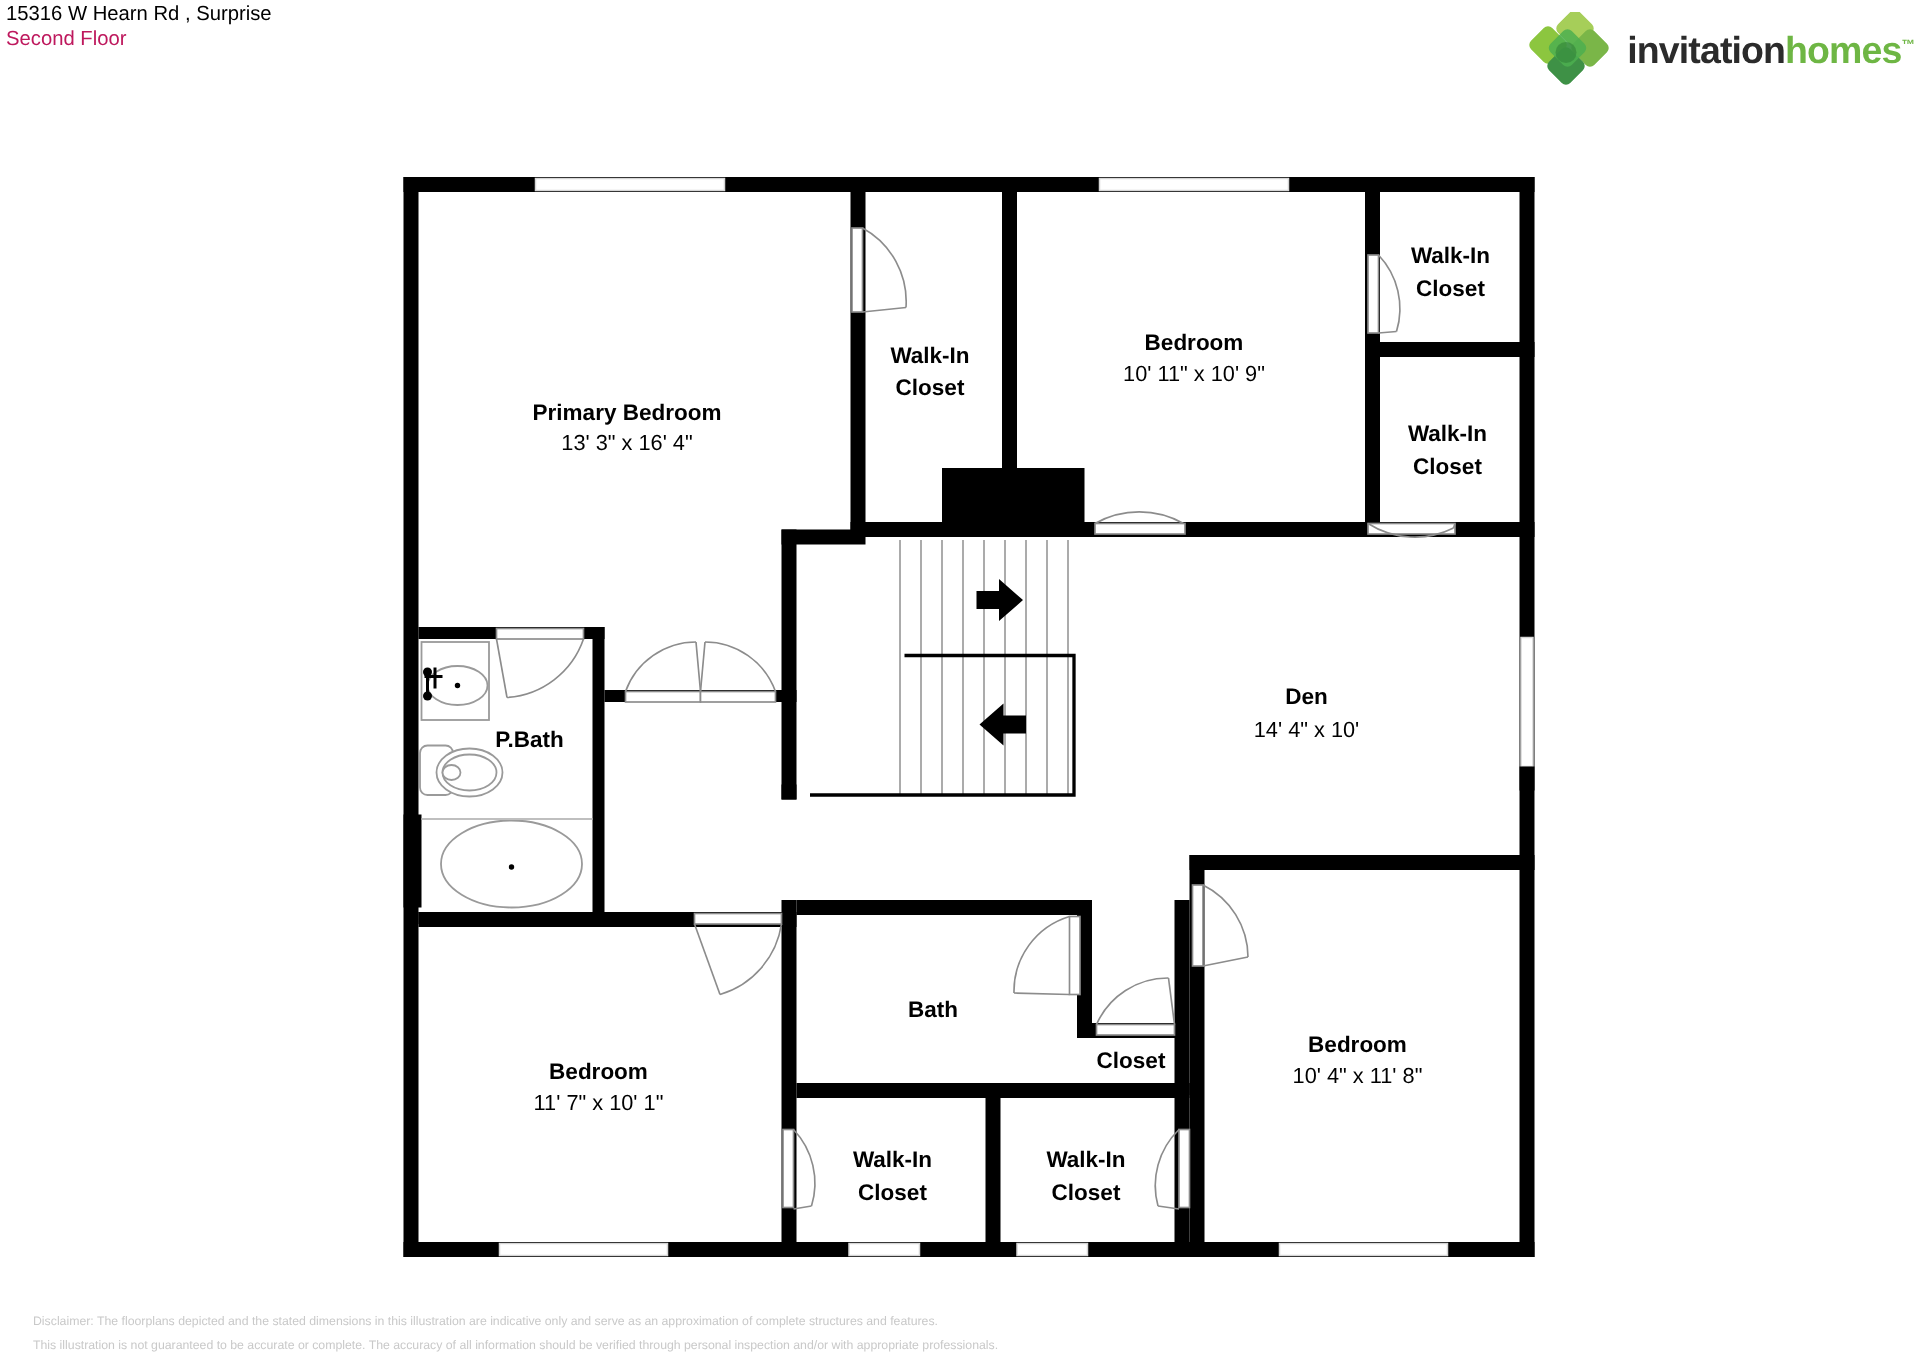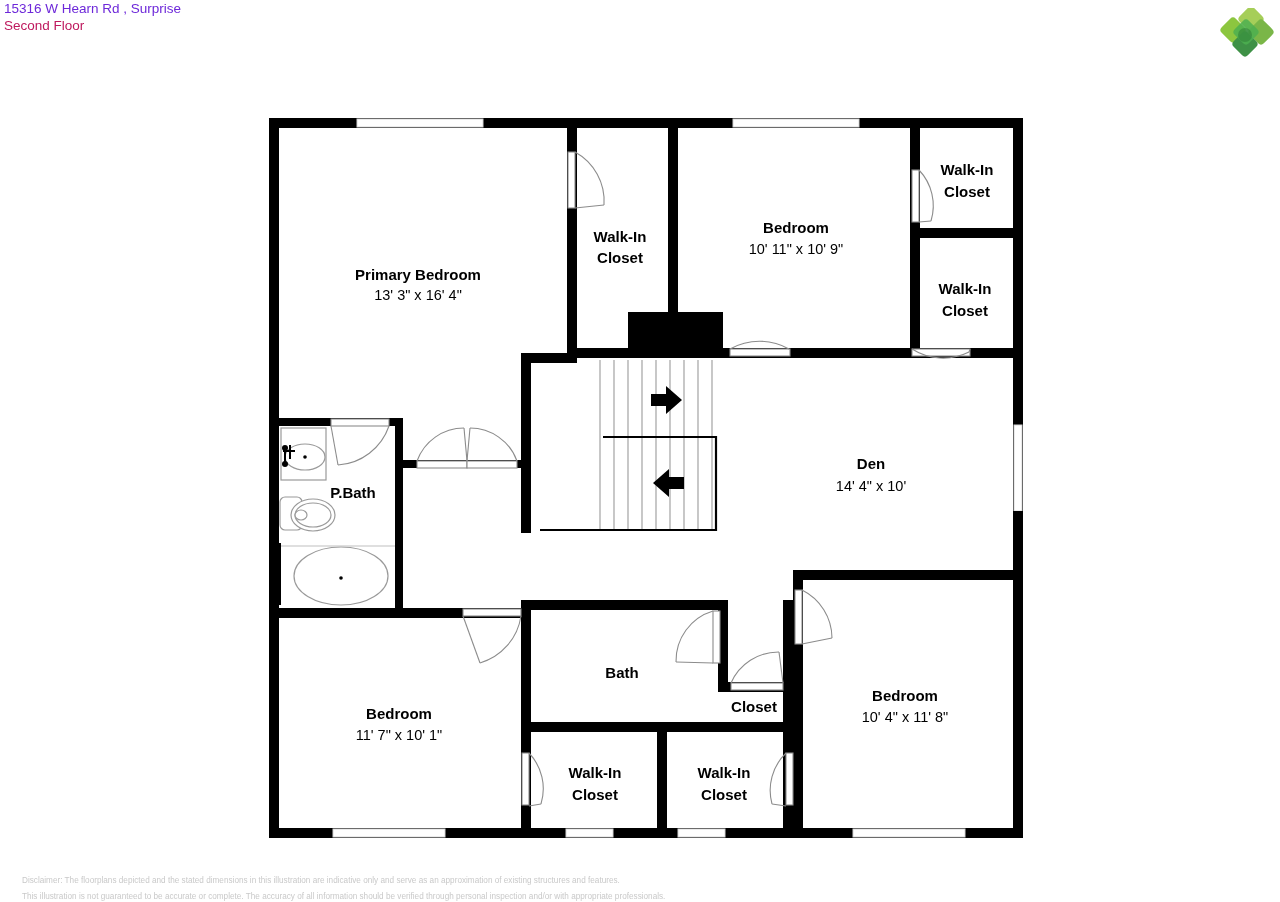--- a/index.html
+++ b/index.html
@@ -15,21 +15,21 @@
     overflow: hidden;
   }
   #header {
     position: absolute;
     left: 4px;
     top: 0px;
     width: 600px;
   }
   #addr-line {
     font-size: 13.5px;
-    color: #6d28d9;
+    color: #000000;
     line-height: 17px;
     white-space: nowrap;
   }
   #floor-line {
     font-size: 13.5px;
     color: #be185d;
     line-height: 17px;
     white-space: nowrap;
   }
   #logo-wrap {
@@ -106,20 +106,21 @@
   <svg id="logo-mark" viewBox="0 0 56 52">
     <g>
       <rect x="21" y="1" width="20" height="20" rx="4" transform="rotate(45 31 11)" fill="#a6ce59"></rect>
       <rect x="3" y="12" width="20" height="20" rx="4" transform="rotate(45 13 22)" fill="#8cc63f"></rect>
       <rect x="31" y="14" width="20" height="20" rx="4" transform="rotate(45 41 24)" fill="#7ab648"></rect>
       <rect x="15" y="26" width="20" height="20" rx="4" transform="rotate(45 25 36)" fill="#3e9146"></rect>
       <rect x="16" y="14" width="20" height="20" rx="4" transform="rotate(45 26 24)" fill="#4caf50" opacity="0.85"></rect>
       <circle cx="25" cy="27" r="7" fill="#2f7d37" opacity="0.55"></circle>
     </g>
   </svg>
+  <div id="logo-text"><span class="w1">invitation</span><span class="w2">homes</span><span class="tm">™</span></div>
 </div>
 
 <svg id="plan" viewBox="0 0 1280 902">
 
   <g class="wall">
 
     <rect x="269" y="118" width="754" height="10"></rect>
 
     <rect x="269" y="118" width="10" height="720"></rect>
 
@@ -355,15 +356,15 @@
 
     <text class="rm-name" x="724" y="778">Walk-In</text>
     <text class="rm-name" x="724" y="800">Closet</text>
 
     <text class="rm-name" x="905" y="701">Bedroom</text>
     <text class="rm-dim" x="905" y="722">10' 4" x 11' 8"</text>
   </g>
 </svg>
 
 <div id="footer">
-  <div>Disclaimer: The floorplans depicted and the stated dimensions in this illustration are indicative only and serve as an approximation of existing structures and features.</div>
+  <div>Disclaimer: The floorplans depicted and the stated dimensions in this illustration are indicative only and serve as an approximation of complete structures and features.</div>
   <div>This illustration is not guaranteed to be accurate or complete. The accuracy of all information should be verified through personal inspection and/or with appropriate professionals.</div>
 </div>
 
 </body></html>

